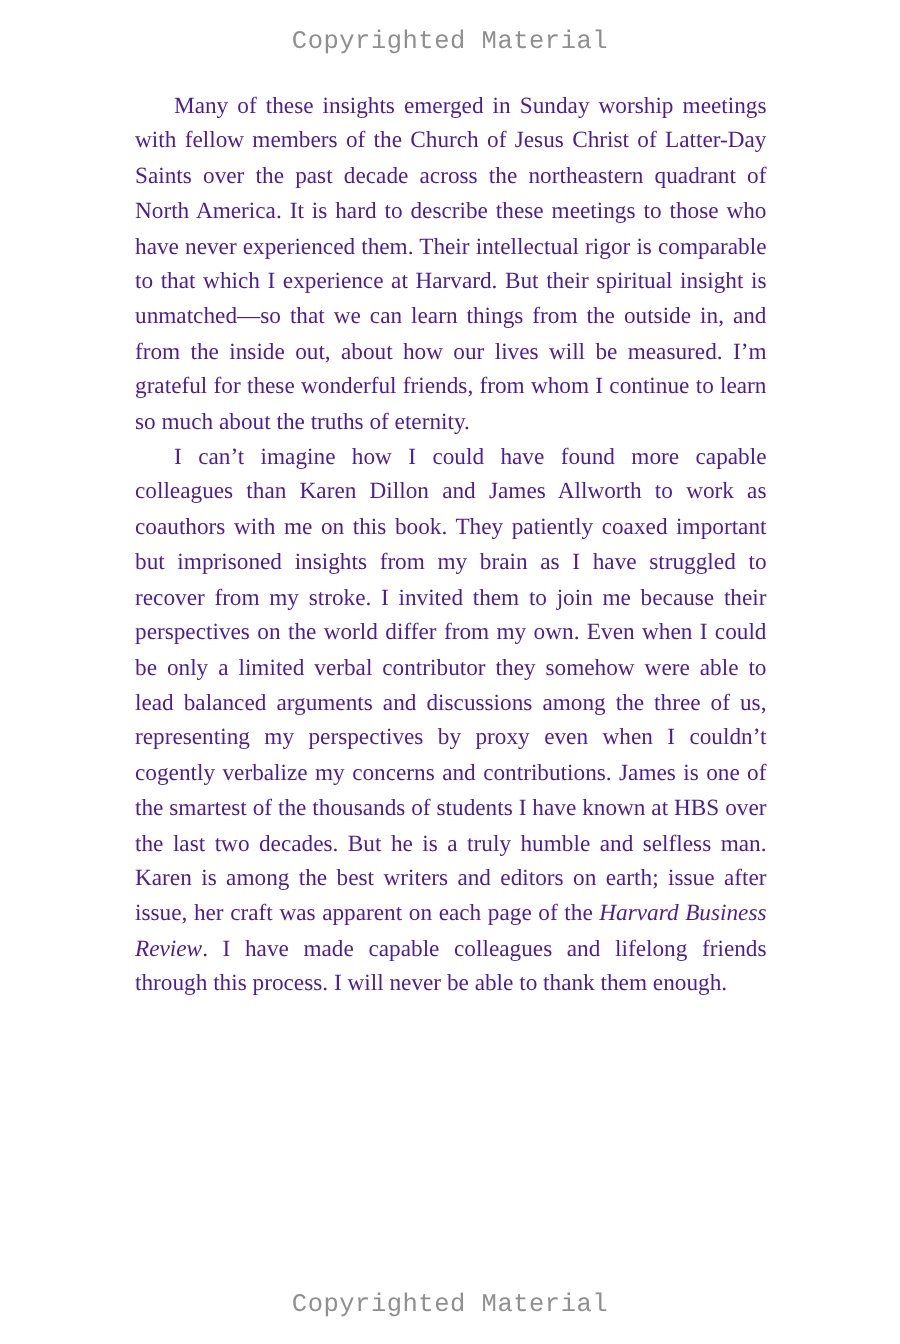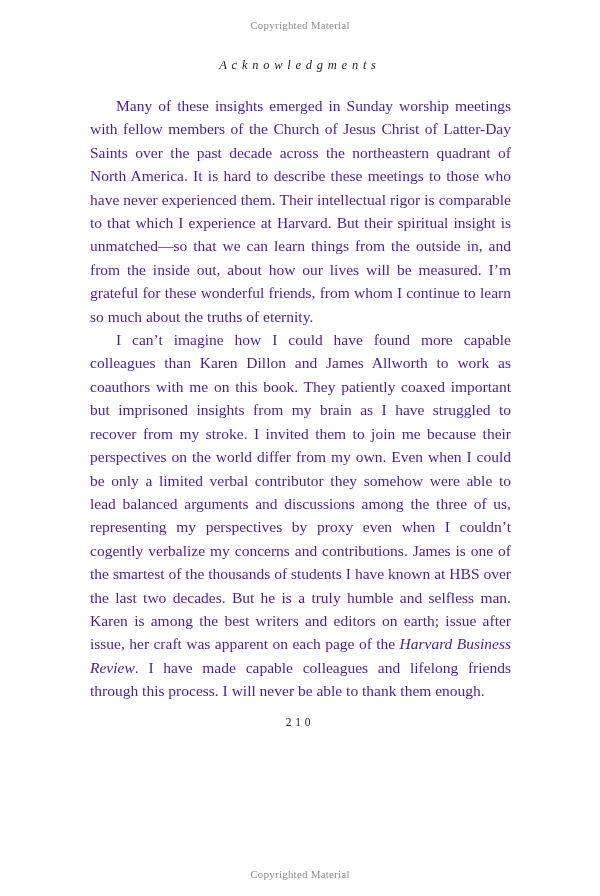--- a/index.html
+++ b/index.html
@@ -12,22 +12,22 @@
       width: 600px;
       height: 896px;
       margin: 0 auto;
       background: #ffffff;
       color: #141414;
       font-family: "Liberation Serif", serif;
       box-sizing: border-box;
       overflow: hidden;
     }
     .copyright {
-      font-family: Liberation Serif, serif;
-      font-size: 11px;
+      font-family: Liberation Mono, monospace;
+      font-size: 17px;
       color: #8f8f8f;
       text-align: center;
       letter-spacing: 0.02em;
     }
     .copyright-top {
       padding-top: 19px;
     }
     .copyright-bottom {
       position: absolute;
       left: 0;
@@ -65,24 +65,22 @@
       margin-top: 13px;
     }
   </style>
 </head>
 <body>
 
 <div class="page">
 
   <div class="copyright copyright-top">Copyrighted Material</div>
 
-  <div class="chapter-header">Acknowledgments</div>
 
   <div class="body-text">
     <p>Many of these insights emerged in Sunday worship meetings with fellow members of the Church of Jesus Christ of Latter-Day Saints over the past decade across the northeastern quadrant of North America. It is hard to describe these meetings to those who have never experienced them. Their intellectual rigor is comparable to that which I experience at Harvard. But their spiritual insight is unmatched—so that we can learn things from the outside in, and from the inside out, about how our lives will be measured. I’m grateful for these wonderful friends, from whom I continue to learn so much about the truths of eternity.</p>
     <p><span>I can’t imagine how I could have found more capable colleagues than Karen Dillon and James Allworth to work as coauthors with me on this book. They patiently coaxed important but imprisoned insights from my brain as I have struggled to recover from my stroke. I invited them to join me because their perspectives on the world differ from my own. Even when I could be only a limited verbal contributor they somehow were able to lead balanced arguments and discussions among the three of us, representing my perspectives by proxy even when I couldn’t cogently verbalize my concerns and contributions. James is one of the smartest of the thousands of students I have known at HBS over the last two decades. But he is a truly humble and selfless man. Karen is among the best writers and editors on earth; issue after issue, her craft was apparent on each page of the </span><span class="italic-title">Harvard Business Review</span><span>. I have made capable colleagues and lifelong friends through this process. I will never be able to thank them enough.</span></p>
   </div>
 
-  <div class="page-number">210</div>
 
   <div class="copyright copyright-bottom">Copyrighted Material</div>
 
 </div>
 
 </body></html>

